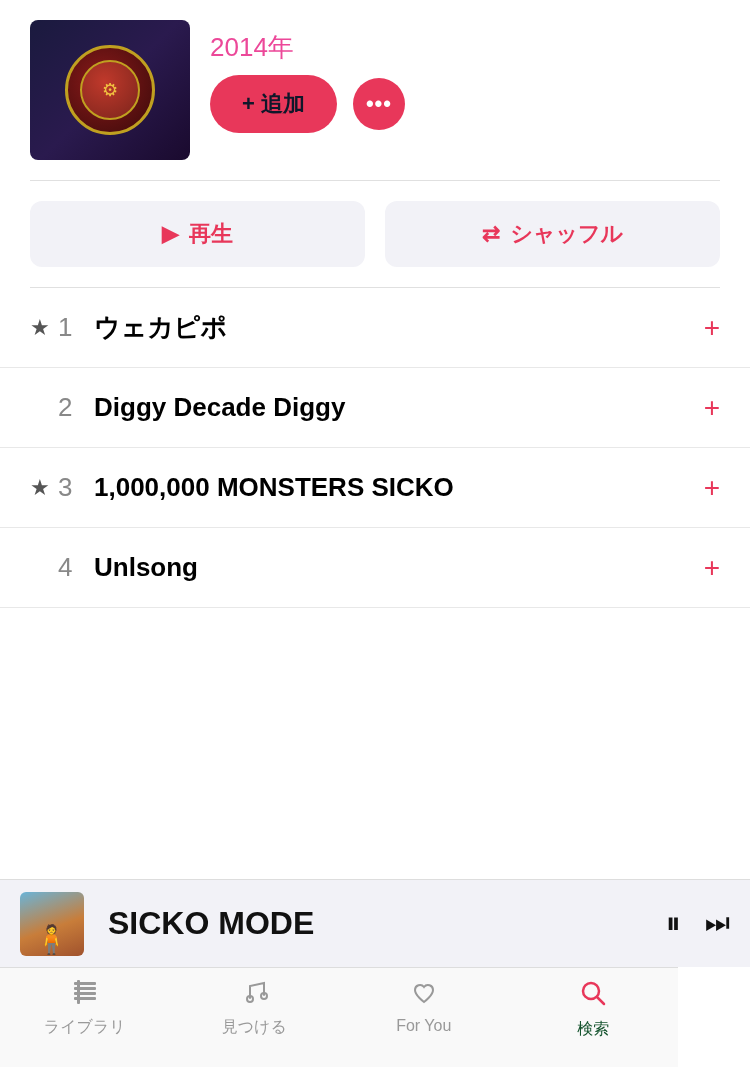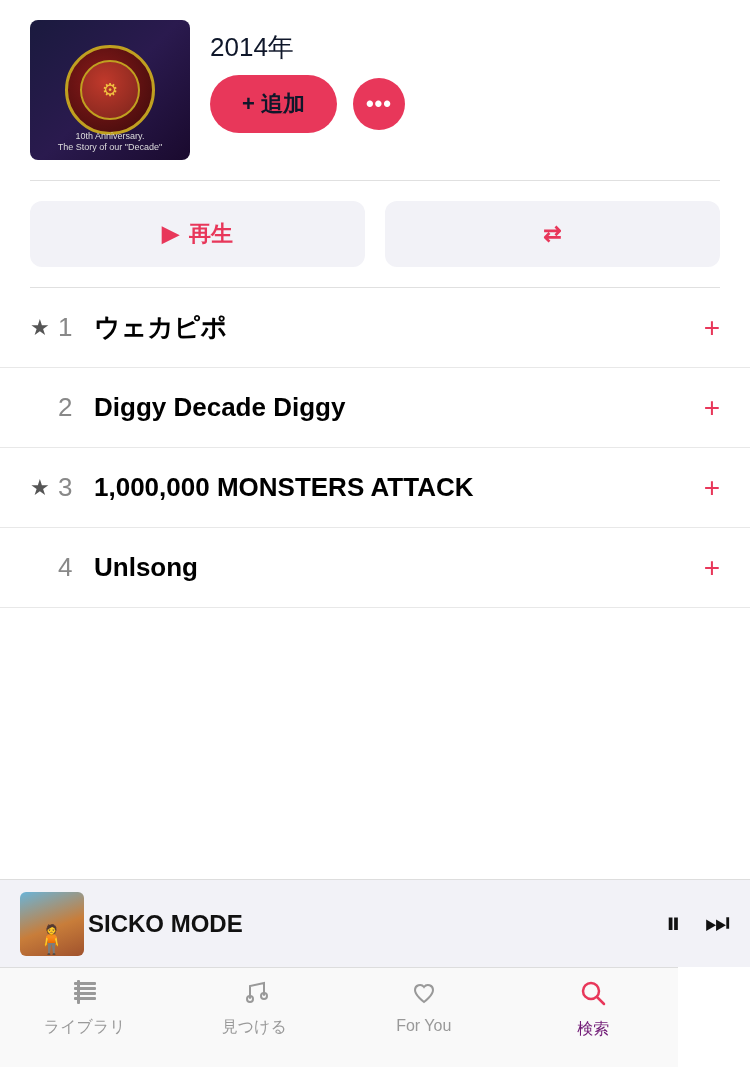--- a/index.html
+++ b/index.html
@@ -72,21 +72,21 @@
       color: #ddd;
       line-height: 1.3;
     }
     .album-info {
       flex: 1;
       padding-left: 20px;
       padding-top: 10px;
     }
     .album-subtitle {
       font-size: 26px;
-      color: #0f172a;
+      color: #ec4899;
     }
     .album-actions {
       display: flex;
       align-items: center;
       gap: 16px;
       margin-top: 10px;
     }
     .btn-add {
       background: #e8375a;
       color: #0f172a;
@@ -217,22 +217,22 @@
       align-items: flex-end;
       justify-content: center;
     }
     .now-playing-figure {
       font-size: 28px;
       line-height: 1;
       margin-bottom: 2px;
     }
     .now-playing-title {
       flex: 1;
-      padding-left: 4px;
-      font-size: 24px;
+      padding-left: 24px;
+      font-size: 32px;
       font-weight: 600;
       color: #111;
     }
     .now-playing-controls {
       display: flex;
       align-items: center;
       gap: 24px;
     }
     .ctrl-pause {
       font-size: 30px;
@@ -272,58 +272,55 @@
       color: #999;
     }
     .tab-icon.active {
       color: #e8375a;
     }
     .tab-label {
       font-size: 16px;
       color: #999;
     }
     .tab-label.active {
-      color: #701a75;
+      color: #14532d;
     }
   </style>
 </head>
 <body>
 
 <div class="album-header">
   <div class="album-art">
     <div class="album-art-inner">
       <div class="album-badge">
         <div class="badge-inner">
           <span class="badge-center">⚙</span>
         </div>
       </div>
     </div>
-    <div class="album-art-text">
-      <span>10th Anniversary.</span><br>
-      <span>The Story of our "Decade"</span>
-    </div>
   </div>
   <div class="album-info">
     <div class="album-subtitle">2014年</div>
     <div class="album-actions">
       <button class="btn-add">+ 追加</button>
       <button class="btn-more">•••</button>
     </div>
   </div>
 </div>
 
 <div class="divider"></div>
 
 <div class="playback-controls">
   <button class="btn-play">
     <span>▶</span>
     <span>再生</span>
   </button>
   <button class="btn-shuffle">
     <span>⇄</span>
+    <span>シャッフル</span>
   </button>
 </div>
 
 <div class="divider"></div>
 
 <div class="track-list">
 
   <div class="track-item">
     <span class="track-star active">★</span>
     <span class="track-number">1</span>
@@ -334,21 +331,21 @@
   <div class="track-item">
     <span class="track-star" style="color:transparent">★</span>
     <span class="track-number">2</span>
     <span class="track-title">Diggy Decade Diggy</span>
     <span class="track-add">+</span>
   </div>
 
   <div class="track-item">
     <span class="track-star active">★</span>
     <span class="track-number">3</span>
-    <span class="track-title">1,000,000 MONSTERS ATTACK</span>
+    <span class="track-title">1,000,000 MONSTERS SICKO</span>
     <span class="track-add">+</span>
   </div>
 
   <div class="track-item">
     <span class="track-star" style="color:transparent">★</span>
     <span class="track-number">4</span>
     <span class="track-title">Unlsong</span>
     <span class="track-add">+</span>
   </div>
 

